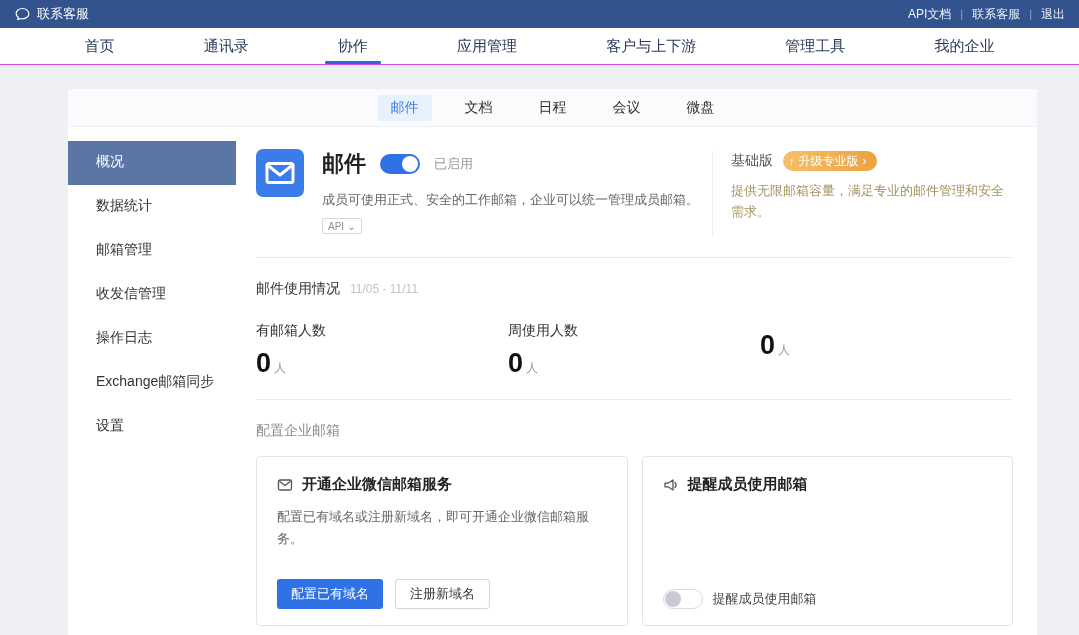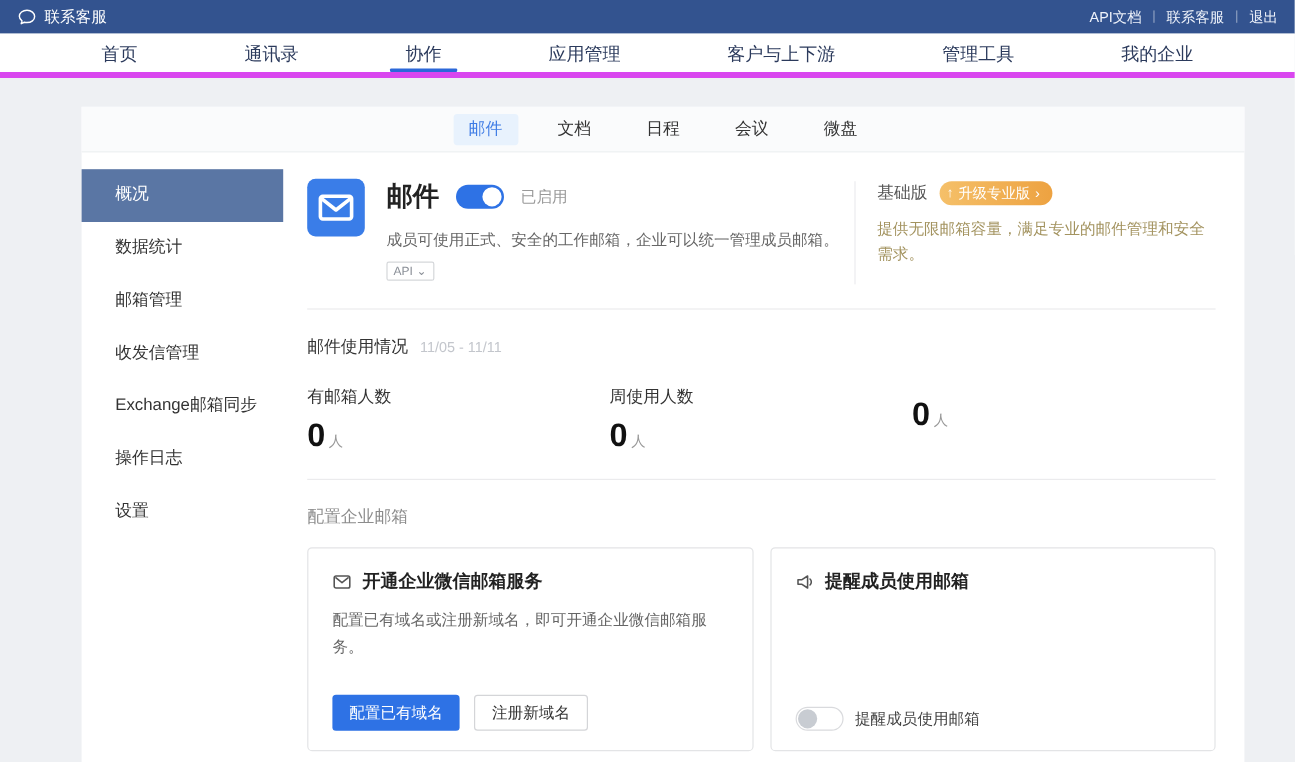--- a/index.html
+++ b/index.html
@@ -15,21 +15,21 @@
     height:28px; background:#33538f; display:flex; align-items:center;
     justify-content:space-between; padding:0 14px; color:#fff;
   }
   .brand { display:flex; align-items:center; gap:6px; font-size:13px; cursor:pointer; }
   .brand-logo { width:17px; height:17px; display:inline-flex; }
   .toplinks { display:flex; align-items:center; font-size:12px; color:#eef2fa; }
   .toplinks .sep { margin:0 9px; color:rgba(255,255,255,.45); font-size:11px; }
 
   
   .mainnav {
-    height:37px; background:#fff; border-bottom:5px solid #d946ef;
+    height:37px; background:#fff; border-bottom:1px solid #d946ef;
     display:flex; justify-content:space-around; align-items:stretch; padding:0 40px;
   }
   .mainnav-item {
     position:relative; line-height:36px; font-size:15px; color:#2b3a5c; cursor:pointer;
     padding:0 4px;
   }
   .mainnav-item.active::after {
     content:""; position:absolute; left:50%; transform:translateX(-50%);
     bottom:0; width:56px; height:3px; background:#2c68d9; border-radius:1px;
   }
@@ -175,22 +175,22 @@
       <div class="subnav-tab">微盘</div>
     </div>
 
     <div class="body-row">
 
       <aside class="sidebar">
         <div class="side-item active">概况</div>
         <div class="side-item">数据统计</div>
         <div class="side-item">邮箱管理</div>
         <div class="side-item">收发信管理</div>
+        <div class="side-item">操作日志</div>
         <div class="side-item">Exchange邮箱同步</div>
-        <div class="side-item">操作日志</div>
         <div class="side-item">设置</div>
       </aside>
 
       <main class="main">
 
         <section class="app-header">
           <div class="app-icon">
             <svg viewBox="0 0 48 48" width="48" height="48">
               <rect x="11" y="14.5" width="26" height="19" rx="2" fill="none" stroke="#ffffff" stroke-width="3"></rect>
               <path d="M12 16.5 L24 26 L36 16.5" fill="none" stroke="#ffffff" stroke-width="3" stroke-linejoin="round"></path>

